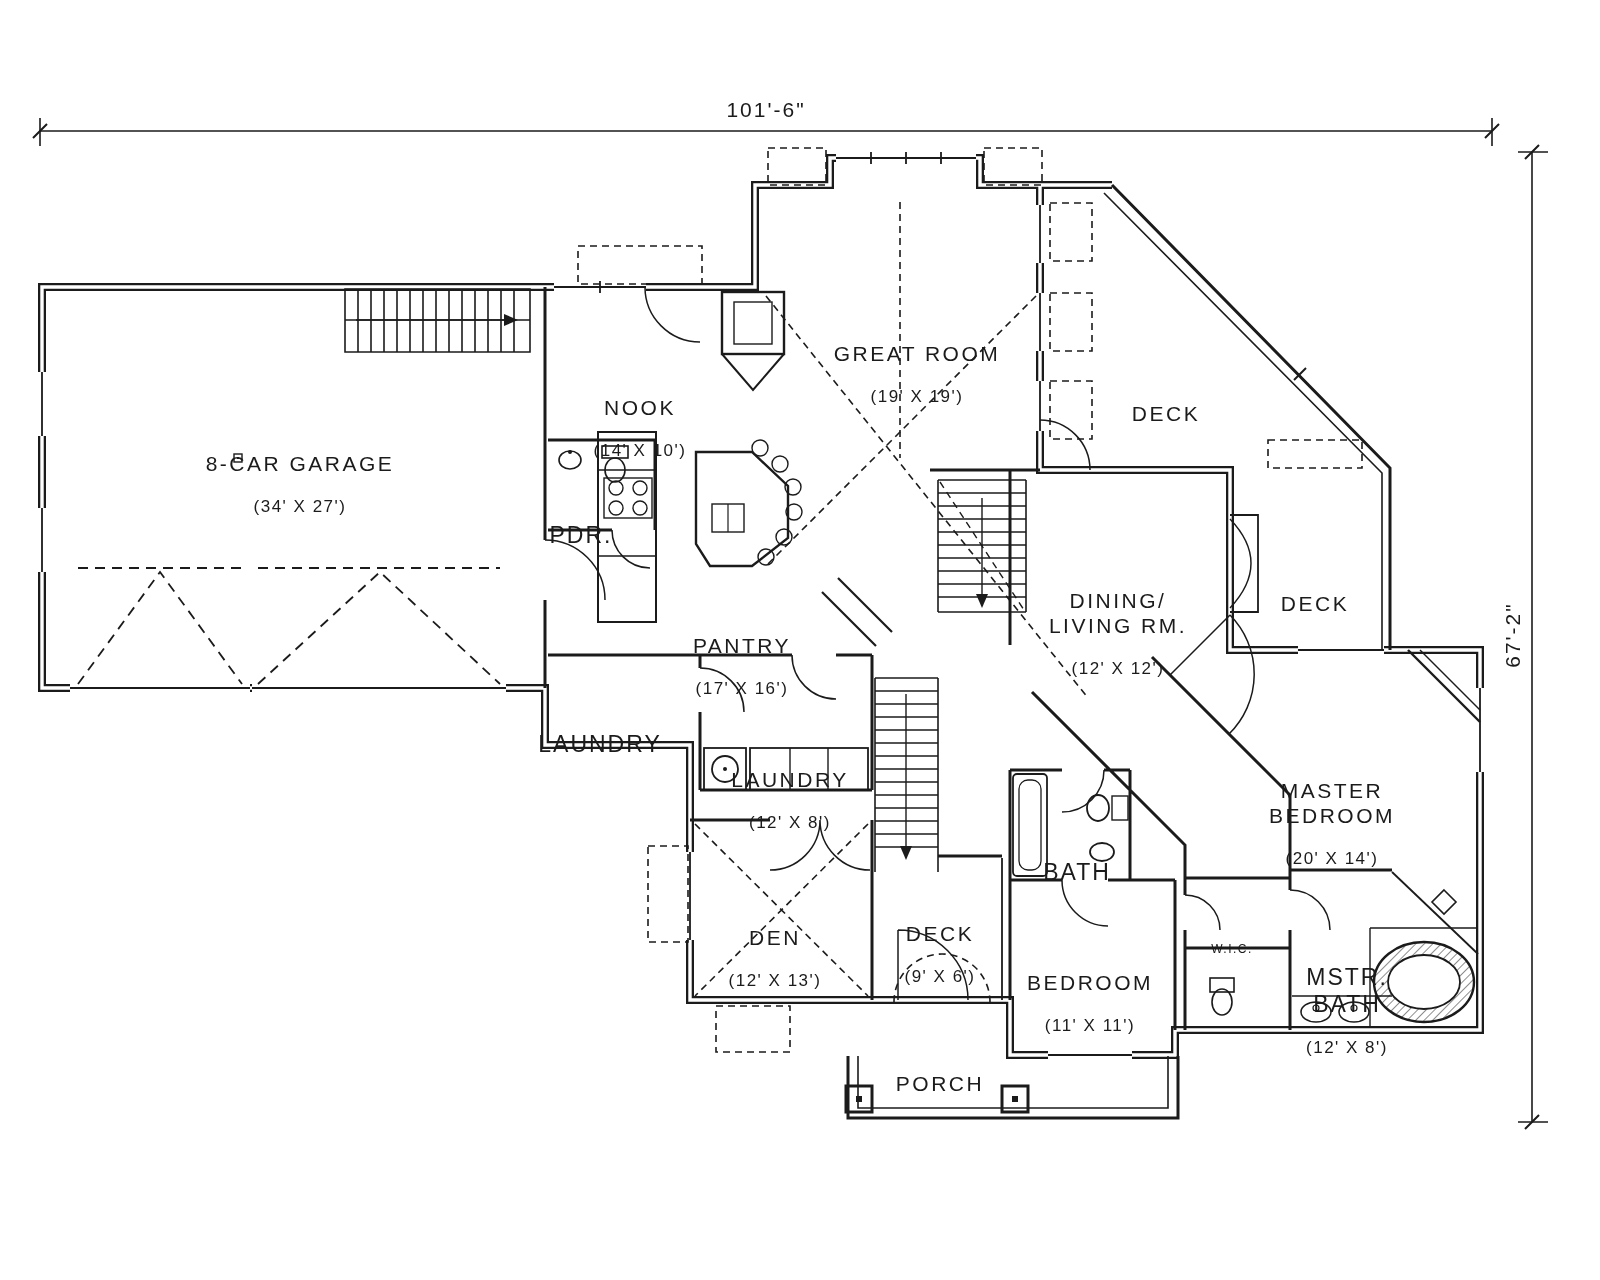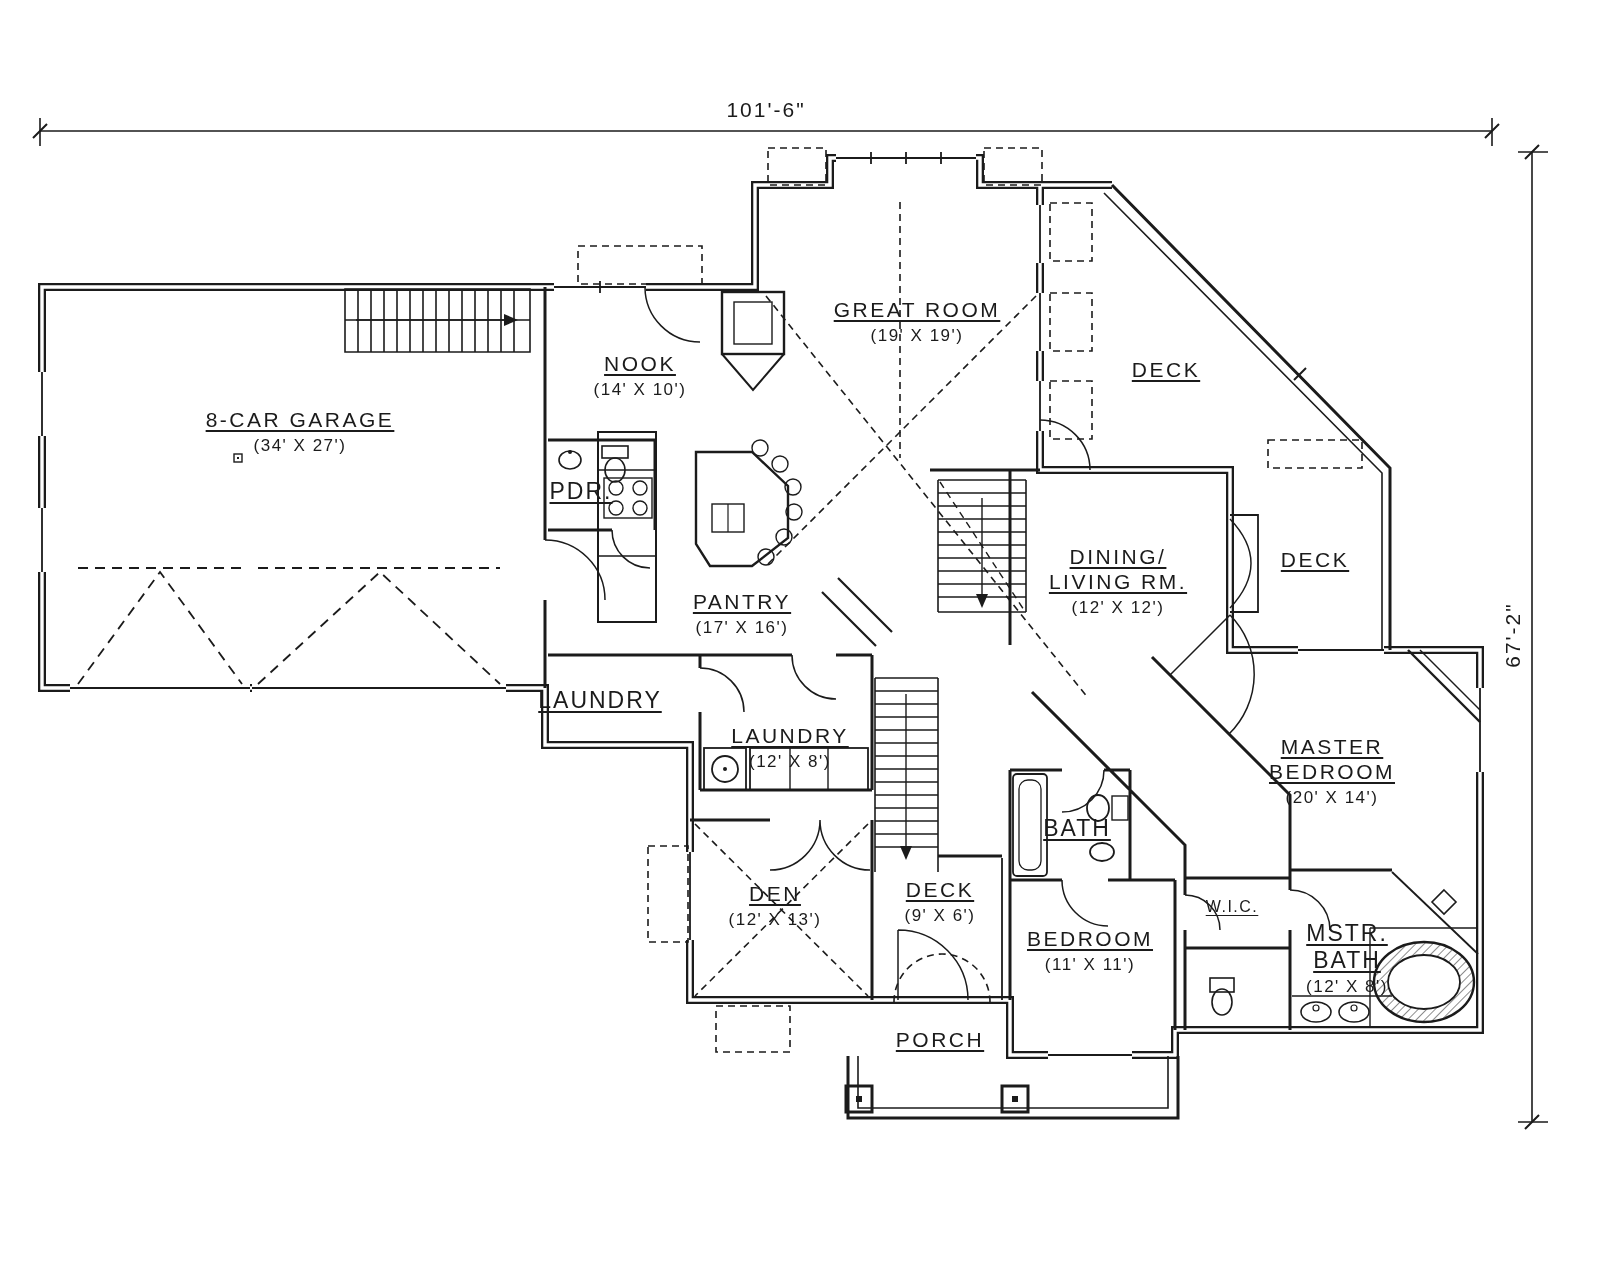--- a/index.html
+++ b/index.html
@@ -1,22 +1,22 @@
 <!DOCTYPE html>
 <html><head>
 <meta charset="utf-8">
 <style>
   html,body{margin:0;padding:0;background:#ffffff;}
   body{width:1600px;height:1280px;position:relative;font-family:"Liberation Sans",sans-serif;color:#1b1b1b;overflow:hidden;}
   .plan-svg{position:absolute;left:0;top:0;}
   .room-label{position:absolute;transform:translateX(-50%);text-align:center;pointer-events:none;}
-  .room-name{font-size:21px;letter-spacing:2.5px;text-decoration:underline;text-underline-offset:3px;white-space:pre-line;line-height:1.18;font-weight:400;}
-  .room-size{font-size:17px;letter-spacing:1.5px;margin-top:3px;}
+  .room-name{font-size:21px;letter-spacing:2.5px;text-underline-offset:3px;white-space:pre-line;line-height:1.18;font-weight:400;margin-top:44px;}
+  .room-size{font-size:17px;letter-spacing:1.5px;margin-top:20px;}
   .small .room-name{font-size:23px;letter-spacing:2px;}
-  .xs .room-name{font-size:16px;letter-spacing:1.5px;}
+  .xs .room-name{font-size:12px;letter-spacing:1.5px;}
   .dim{position:absolute;font-size:21px;letter-spacing:2px;white-space:nowrap;}
   .dim-top{transform:translateX(-50%);}
   .dim-right{width:120px;text-align:center;transform:rotate(-90deg);transform-origin:center;}
 </style>
 </head>
 <body>
 
 <svg class="plan-svg" width="1600" height="1280" viewBox="0 0 1600 1280">
   <defs>
     <pattern id="hatch" width="6" height="6" patternUnits="userSpaceOnUse" patternTransform="rotate(45)">

